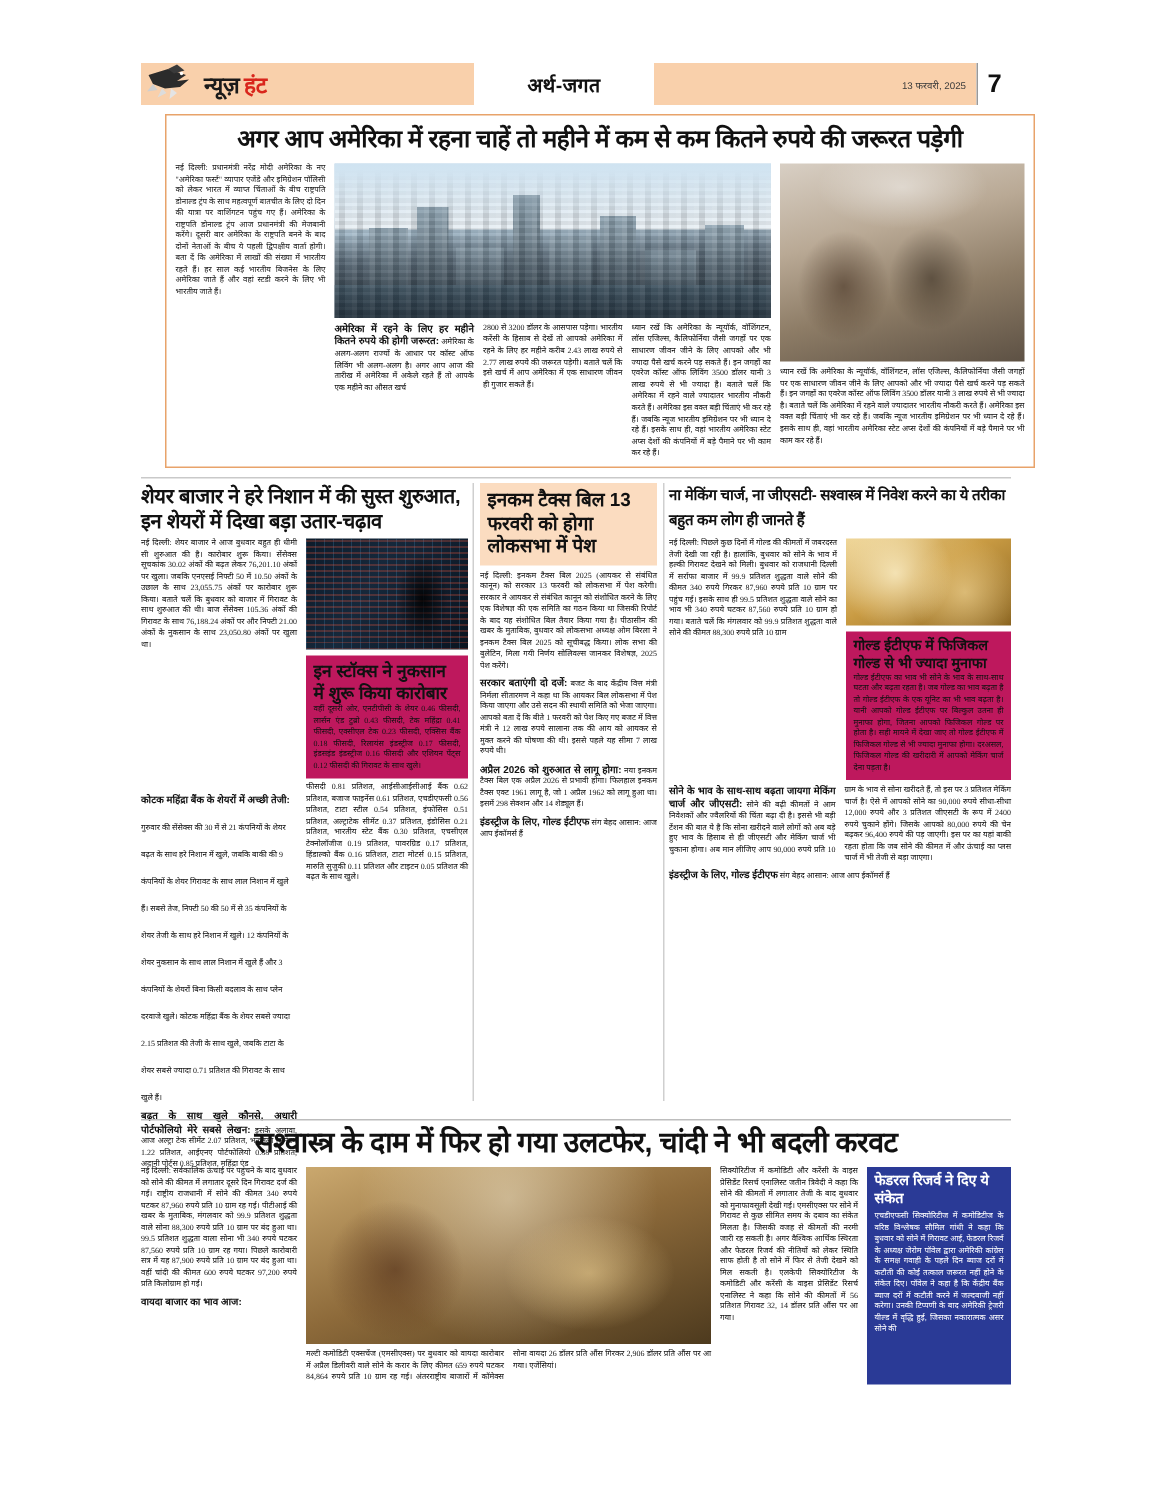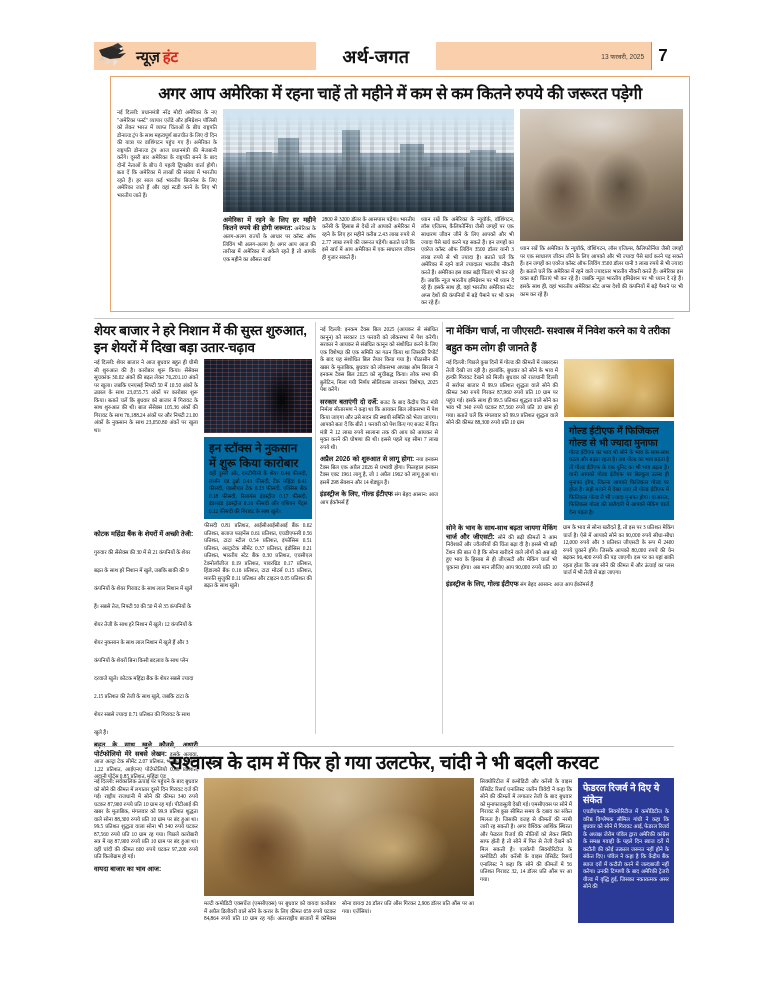--- a/index.html
+++ b/index.html
@@ -28,21 +28,21 @@
   }
   .mh-logo{
     margin-left:42px;font-family:"Liberation Sans","DejaVu Sans",sans-serif;
     font-weight:bold;font-size:15px;letter-spacing:-.2px;color:#1a1a1a;
     display:flex;gap:3px;align-items:baseline;
   }
   .mh-logo .red{color:#d9261c;}
   .mh-mid{
     flex:0 0 120px;background:#ffffff;display:flex;align-items:center;justify-content:center;
     font-family:"Liberation Sans","DejaVu Sans",sans-serif;
-    font-weight:bold;font-size:18px;color:#111;letter-spacing:.3px;
+    font-weight:bold;font-size:13px;color:#111;letter-spacing:.3px;
   }
   .mh-right{
     flex:1 1 auto;background:#f9d0ab;display:flex;align-items:center;justify-content:flex-end;
     padding-right:7px;
   }
   .mh-date{font-size:6.5px;color:#3a3a3a;font-family:"Liberation Sans","DejaVu Sans",sans-serif;}
   .mh-pageno{
     flex:0 0 22px;background:#ffffff;border-left:1px solid #999;
     display:flex;align-items:center;justify-content:center;
     font-family:"Liberation Sans","DejaVu Sans",sans-serif;
@@ -119,21 +119,21 @@
   .twocol{column-count:2;column-gap:6px;}
 
   .boxOrange{
     background:#fbdcc0;border:0;padding:3px 4px;box-sizing:border-box;
   }
   .boxOrange .bh{
     font-family:"Liberation Sans","DejaVu Sans",sans-serif;
     font-weight:bold;font-size:9.4px;line-height:11.6px;color:#111;margin-bottom:2px;
   }
   .boxOrangeB{
-    background:#0369a1;padding:4px 5px;box-sizing:border-box;
+    background:#be185d;padding:4px 5px;box-sizing:border-box;
   }
   .boxOrangeB .bh{
     font-family:"Liberation Sans","DejaVu Sans",sans-serif;
     font-weight:bold;font-size:11.6px;line-height:14.5px;color:#111;
   }
   .photo.trader{
     height:74px;background:linear-gradient(120deg,#0d1b2a,#16283b 40%,#0a1420);position:relative;overflow:hidden;
   }
   .photo.trader::after{
     content:"";position:absolute;inset:0;
@@ -273,20 +273,23 @@
           <div class="tiny" style="margin-top:3px">
             <span class="sub-b">बढ़त के साथ खुले कौनसे, अधारी पोर्टफोलियो मेरे सबसे लेखन:</span>
             <span>इसके अलावा, आज अल्ट्रा टेक सीमेंट 2.07 प्रतिशत, भजतला सिमेंटमें 1.22 प्रतिशत, आईएनए पोर्टफोलियो 0.88 प्रतिशत, अदानी पोर्ट्स 0.85 प्रतिशत, महिंद्रा एंड</span>
           </div>
         </div>
         <div style="width:108px" class="tiny">फीसदी 0.81 प्रतिशत, आईसीआईसीआई बैंक 0.62 प्रतिशत, बजाज फाइनेंस 0.61 प्रतिशत, एचडीएफसी 0.56 प्रतिशत, टाटा स्टील 0.54 प्रतिशत, इंफोसिस 0.51 प्रतिशत, अल्ट्राटेक सीमेंट 0.37 प्रतिशत, इंडोसिस 0.21 प्रतिशत, भारतीय स्टेट बैंक 0.30 प्रतिशत, एचसीएल टेक्नोलॉजीज 0.19 प्रतिशत, पावरग्रिड 0.17 प्रतिशत, हिंडाल्को बैंक 0.16 प्रतिशत, टाटा मोटर्स 0.15 प्रतिशत, मारुति सुजुकी 0.11 प्रतिशत और टाइटन 0.05 प्रतिशत की बढ़त के साथ खुले।</div>
       </div>
     </div>
 
     <div class="colB">
+      <div class="boxOrange" style="padding:4px 5px">
+        <div class="bh" style="font-size:12.6px;line-height:15.5px;margin:0">इनकम टैक्स बिल 13 फरवरी को होगा लोकसभा में पेश</div>
+      </div>
       <div class="tiny" style="margin-top:4px">नई दिल्ली: इनकम टैक्स बिल 2025 (आयकर से संबंधित कानून) को सरकार 13 फरवरी को लोकसभा में पेश करेगी। सरकार ने आयकर से संबंधित कानून को संशोधित करने के लिए एक विशेषज्ञ की एक समिति का गठन किया था जिसकी रिपोर्ट के बाद यह संशोधित बिल तैयार किया गया है। पीठासीन की खबर के मुताबिक, बुधवार को लोकसभा अध्यक्ष ओम बिरला ने इनकम टैक्स बिल 2025 को सूचीबद्ध किया। लोक सभा की बुलेटिन, मिला गयी निर्णय सोलिवल्स जानकर विशेषज्ञ, 2025 पेश करेंगे।</div>
       <div class="tiny" style="margin-top:4px">
         <span class="sub-b">सरकार बताएंगी दो दर्जे:</span>
         <span>बजट के बाद केंद्रीय वित्त मंत्री निर्मला सीतारमण ने कहा था कि आयकर बिल लोकसभा में पेश किया जाएगा और उसे सदन की स्थायी समिति को भेजा जाएगा। आपको बता दें कि बीते 1 फरवरी को पेश किए गए बजट में वित्त मंत्री ने 12 लाख रुपये सालाना तक की आय को आयकर से मुक्त करने की घोषणा की थी। इससे पहले यह सीमा 7 लाख रुपये थी।</span>
       </div>
       <div class="tiny" style="margin-top:4px">
         <span class="sub-b">अप्रैल 2026 को शुरुआत से लागू होगा:</span>
         <span>नया इनकम टैक्स बिल एक अप्रैल 2026 से प्रभावी होगा। फिलहाल इनकम टैक्स एक्ट 1961 लागू है, जो 1 अप्रैल 1962 को लागू हुआ था। इसमें 298 सेक्शन और 14 शेड्यूल हैं।</span>
       </div>
       <div class="tiny" style="margin-top:4px">

